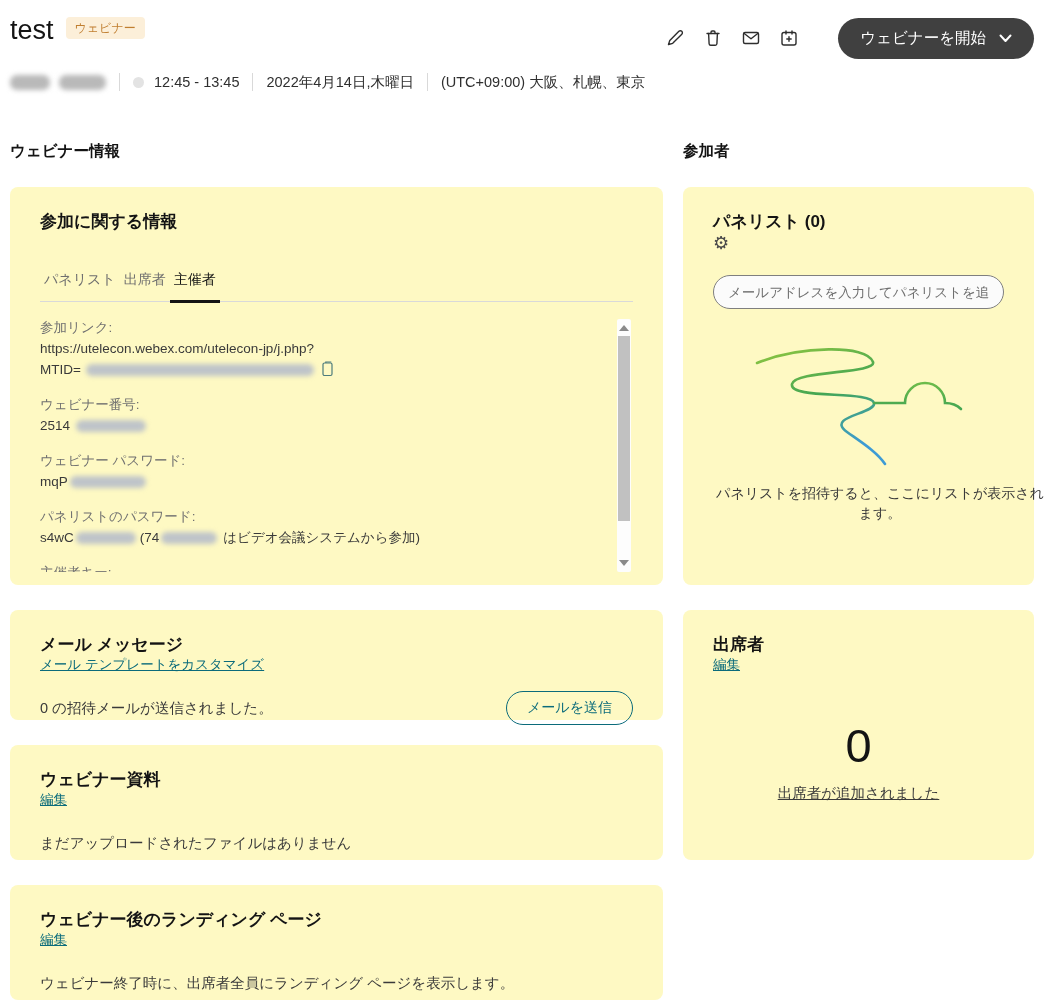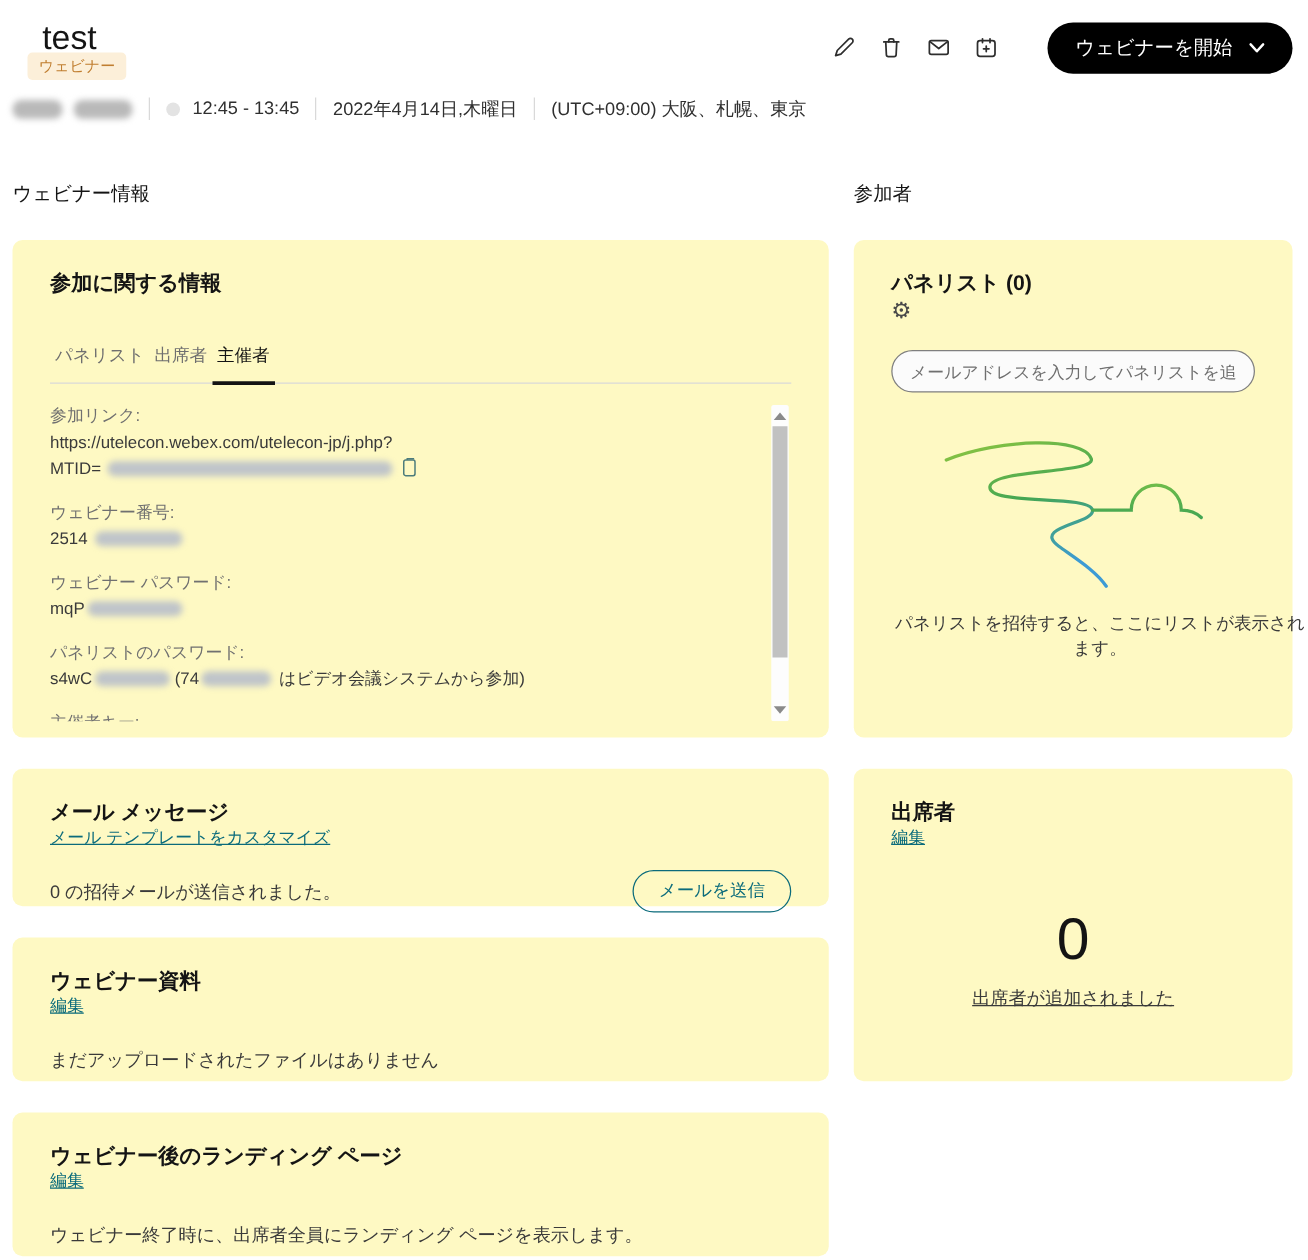--- a/index.html
+++ b/index.html
@@ -6,49 +6,49 @@
   html,body { margin:0; padding:0; background:#ffffff; }
   body {
     width:1046px; height:1008px; overflow:hidden;
     font-family:"Liberation Sans","DejaVu Sans",sans-serif;
     color:#2f2f2f;
   }
   .page { width:1046px; height:1008px; padding:14px 12px 0 10px; }
 
   
   .topbar { display:flex; justify-content:space-between; align-items:flex-start; }
-  .topbar-left { display:flex; align-items:center;flex-direction:column; }
+  .topbar-left { display:flex; align-items:center; }
   h1.title { font-size:27px; font-weight:500; margin:0; color:#141414; line-height:32px; }
   .badge {
     background:#fcefd9; color:#c07e30; font-size:12px; line-height:1;
     padding:5px 9px; border-radius:4px; margin-left:12px; margin-top:-4px;
   }
   .topbar-right { display:flex; align-items:center; gap:16px; padding-top:4px; }
   .icon-btn { width:22px; height:22px; background:none; border:none; padding:0; cursor:pointer; }
   .icon-btn svg { width:20px; height:20px; stroke:#2e2e2e; fill:none; stroke-width:1.4; stroke-linecap:round; stroke-linejoin:round; }
   .start-btn {
-    margin-left:22px; background:#000000; color:#ffffff; border:none; cursor:pointer;
+    margin-left:22px; background:#404040; color:#ffffff; border:none; cursor:pointer;
     border-radius:21px; height:41px; padding:0 22px; font-size:15.5px;
     display:flex; align-items:center; gap:13px; font-family:inherit;
   }
   .start-btn svg { width:13px; height:9px; stroke:#ffffff; fill:none; stroke-width:2; stroke-linecap:round; stroke-linejoin:round; }
 
   
   .meta-row { display:flex; align-items:center; margin-top:12px; font-size:14.5px; color:#2f2f2f; height:22px; }
   .redacted { display:inline-block; background:#b9b9b9; filter:blur(2.5px); border-radius:7px; }
   .name-blob1 { width:40px; height:15px; margin-right:9px; }
   .name-blob2 { width:47px; height:15px; }
   .vdiv { width:1px; height:18px; background:#d9d9d9; margin:0 13px; }
   .status-dot { width:11px; height:11px; border-radius:50%; background:#e3e3e3; margin-right:10px; }
 
   
   .columns { display:flex; gap:20px; margin-top:50px; }
   .col-left { width:653px; }
   .col-right { width:351px; }
-  h2.section { font-size:15.5px; font-weight:400; color:#141414; margin:0 0 28px 0; line-height:16px; }
+  h2.section { font-size:15.5px; font-weight:700; color:#141414; margin:0 0 28px 0; line-height:16px; }
 
   .card { background:#fef9c3; border-radius:8px; padding:24px 30px; margin-bottom:25px; }
   .card h3 { font-size:17px; font-weight:700; color:#141414; margin:0; line-height:22px; }
   .card-head { display:flex; justify-content:space-between; align-items:flex-start;flex-direction:column; }
   a.link { color:#0b6b7b; font-size:13.5px; text-decoration:underline; cursor:pointer; }
 
   
   .card-join { height:398px; }
   .tabs { display:flex; margin-top:30px; border-bottom:1px solid #d9d9d9; }
   .tab { font-size:14px; color:#6f6f6f; padding:8px 4px 11px; cursor:pointer; border-bottom:3px solid transparent; margin-bottom:-2px; }

